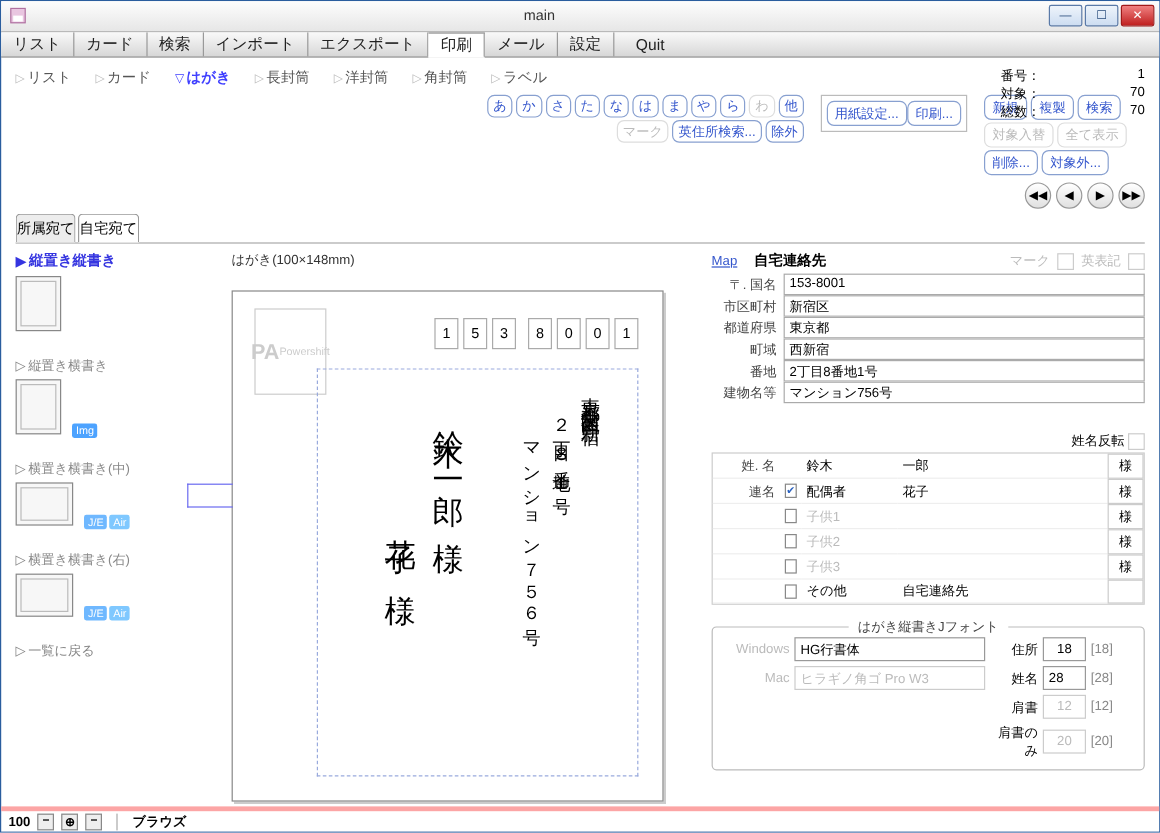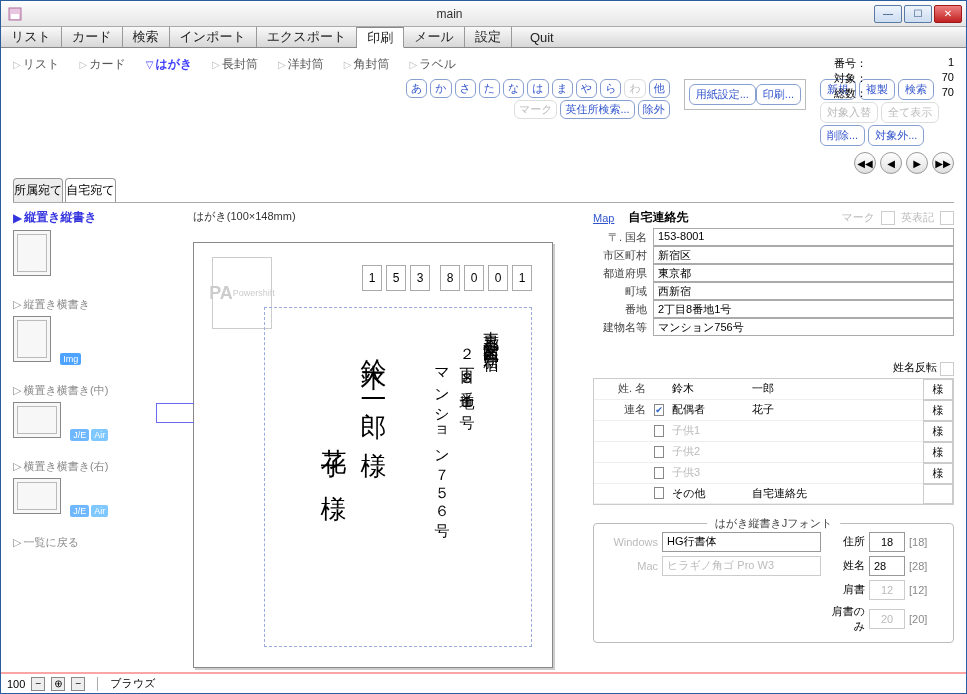--- a/index.html
+++ b/index.html
@@ -73,21 +73,21 @@
 .famgrid > div { border-bottom:1px solid #eee; padding:2px 4px; font-size:11px; min-height:18px; display:flex; align-items:center; }
 .famlabel { text-align:right; color:#444; justify-content:flex-end; }
 .famhead { color:#bbb; }
 .fontbox { border:1px solid #bbb; border-radius:4px; padding:8px; margin-top:18px; position:relative; }
 .fontbox .legend { position:absolute; top:-8px; left:50%; transform:translateX(-50%); background:#fff; padding:0 8px; font-size:11px; color:#444; }
 .fgrid { display:grid; grid-template-columns: 56px 1fr 40px 36px 36px; gap:4px; align-items:center; font-size:11px; }
 .fgrid .os { color:#bbb; text-align:right; }
 .fgrid input { height:20px; border:1px solid #999; padding:1px 4px; font-size:11px; }
 .fgrid input.dis { color:#bbb; border-color:#ccc; }
 .fgrid .bracket { color:#888; }
-.footer { height:22px; border-top:2px solid #fca5a5; display:flex; align-items:center; gap:6px; padding:0 6px; font-size:11px; }
+.footer { height:22px; border-top:4px solid #fca5a5; display:flex; align-items:center; gap:6px; padding:0 6px; font-size:11px;font-weight:bold; }
 .footer .smbtn { width:14px; height:14px; border:1px solid #888; display:flex; align-items:center; justify-content:center; background:#eee; font-size:10px; }
 .flexgap { display:flex; gap:3px; flex-wrap:wrap; }
 </style>
 </head>
 <body>
 
 <div class="window">
   <div class="titlebar">
     <div class="titlebar-left">
       <svg width="14" height="14" viewBox="0 0 14 14">

